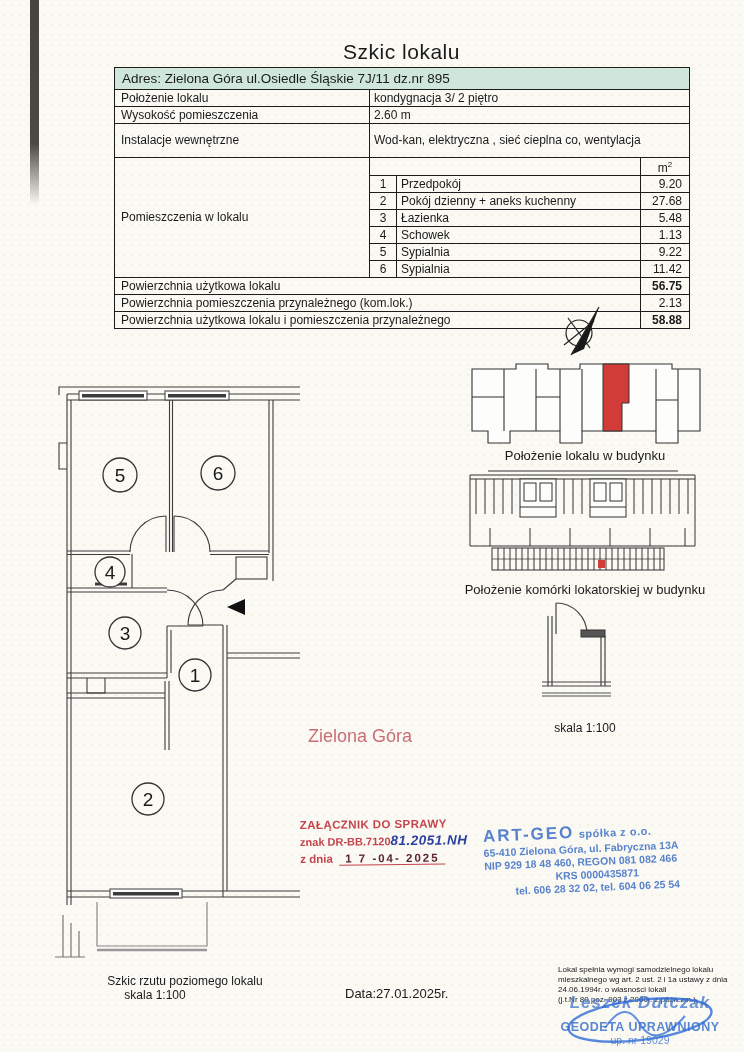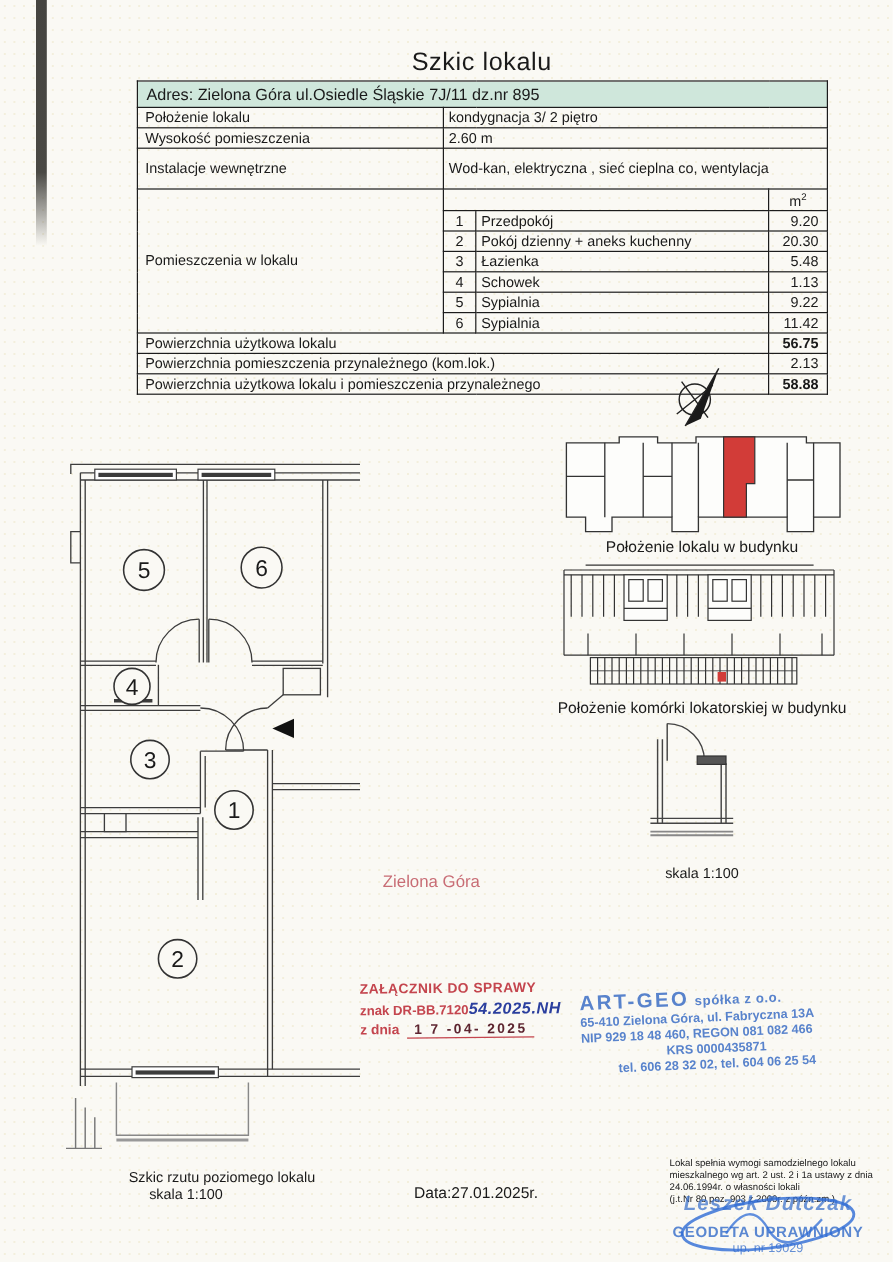--- a/index.html
+++ b/index.html
@@ -27,21 +27,21 @@
   td.unit{text-align:center;}
   .b{font-weight:bold;}
   sup{font-size:8px;}
   
   .cap13{font-size:13px;}
   .cap12{font-size:12px;}
   
   .red{color:#c4454e;}
   #stamp-city{left:300px;top:726px;width:180px;}
   #stamp-city .l1{font-size:16px;font-weight:bold;letter-spacing:1px;color:#c24a55;opacity:.5;}
-  #stamp-city .l2{font-size:14px;color:#c05560;opacity:.85;margin-left:19px;}
+  #stamp-city .l2{font-size:18px;color:#c05560;opacity:.85;margin-left:8px;}
   #stamp-att{left:300px;top:818px;width:200px;transform:rotate(-.6deg);}
   #stamp-att .l1{font-size:11.5px;font-weight:bold;letter-spacing:.4px;}
   #stamp-att .l2{font-size:11px;font-weight:bold;margin-top:3px;}
   #stamp-att .hand{font-size:13.5px;font-weight:bold;color:#2b3f9e;font-style:italic;letter-spacing:.5px;}
   #stamp-att .l3{font-size:11.5px;font-weight:bold;margin-top:4px;}
   #stamp-att .date{color:#5d2530;letter-spacing:2px;border-bottom:1.5px solid #c4454e;padding:0 6px;}
   #stamp-artgeo{left:484px;top:822px;width:225px;color:#4b79c9;transform:rotate(-2.5deg);opacity:.92;}
   #stamp-artgeo .n{font-size:17px;font-weight:bold;letter-spacing:2px;}
   #stamp-artgeo .ns{font-size:11px;font-weight:bold;letter-spacing:.5px;}
   #stamp-artgeo .r{font-size:10.5px;font-weight:bold;line-height:13px;}
@@ -94,21 +94,21 @@
         <td class="unit"><span>m</span><sup>2</sup></td>
       </tr>
       <tr>
         <td class="num">1</td>
         <td>Przedpokój</td>
         <td class="val">9.20</td>
       </tr>
       <tr>
         <td class="num">2</td>
         <td>Pokój dzienny + aneks kuchenny</td>
-        <td class="val">20.30</td>
+        <td class="val">27.68</td>
       </tr>
       <tr>
         <td class="num">3</td>
         <td>Łazienka</td>
         <td class="val">5.48</td>
       </tr>
       <tr>
         <td class="num">4</td>
         <td>Schowek</td>
         <td class="val">1.13</td>
@@ -249,21 +249,21 @@
     <rect x="53" y="32" width="24" height="7" fill="#555" stroke="#333"></rect>
   </svg>
   <div class="abs c cap12" style="left:455px;top:721px;width:260px">skala 1:100</div>
 
   <div id="stamp-city" class="abs">
     <div class="l2">Zielona Góra</div>
   </div>
 
   <div id="stamp-att" class="abs red">
     <div class="l1">ZAŁĄCZNIK DO SPRAWY</div>
-    <div class="l2"><span>znak DR-BB.7120</span><span class="hand">54.2025.NH</span></div>
+    <div class="l2"><span>znak DR-BB.7120</span><span class="hand">81.2051.NH</span></div>
     <div class="l3"><span>z dnia</span>&nbsp;&nbsp;<span class="date">1 7 -04- 2025</span></div>
   </div>
 
   <div id="stamp-artgeo" class="abs">
     <div><span class="n">ART-GEO</span> <span class="ns">spółka z o.o.</span></div>
     <div class="r">65-410 Zielona Góra, ul. Fabryczna 13A</div>
     <div class="r">NIP 929 18 48 460, REGON 081 082 466</div>
     <div class="r c">KRS 0000435871</div>
     <div class="r c">tel. 606 28 32 02, tel. 604 06 25 54</div>
   </div>

